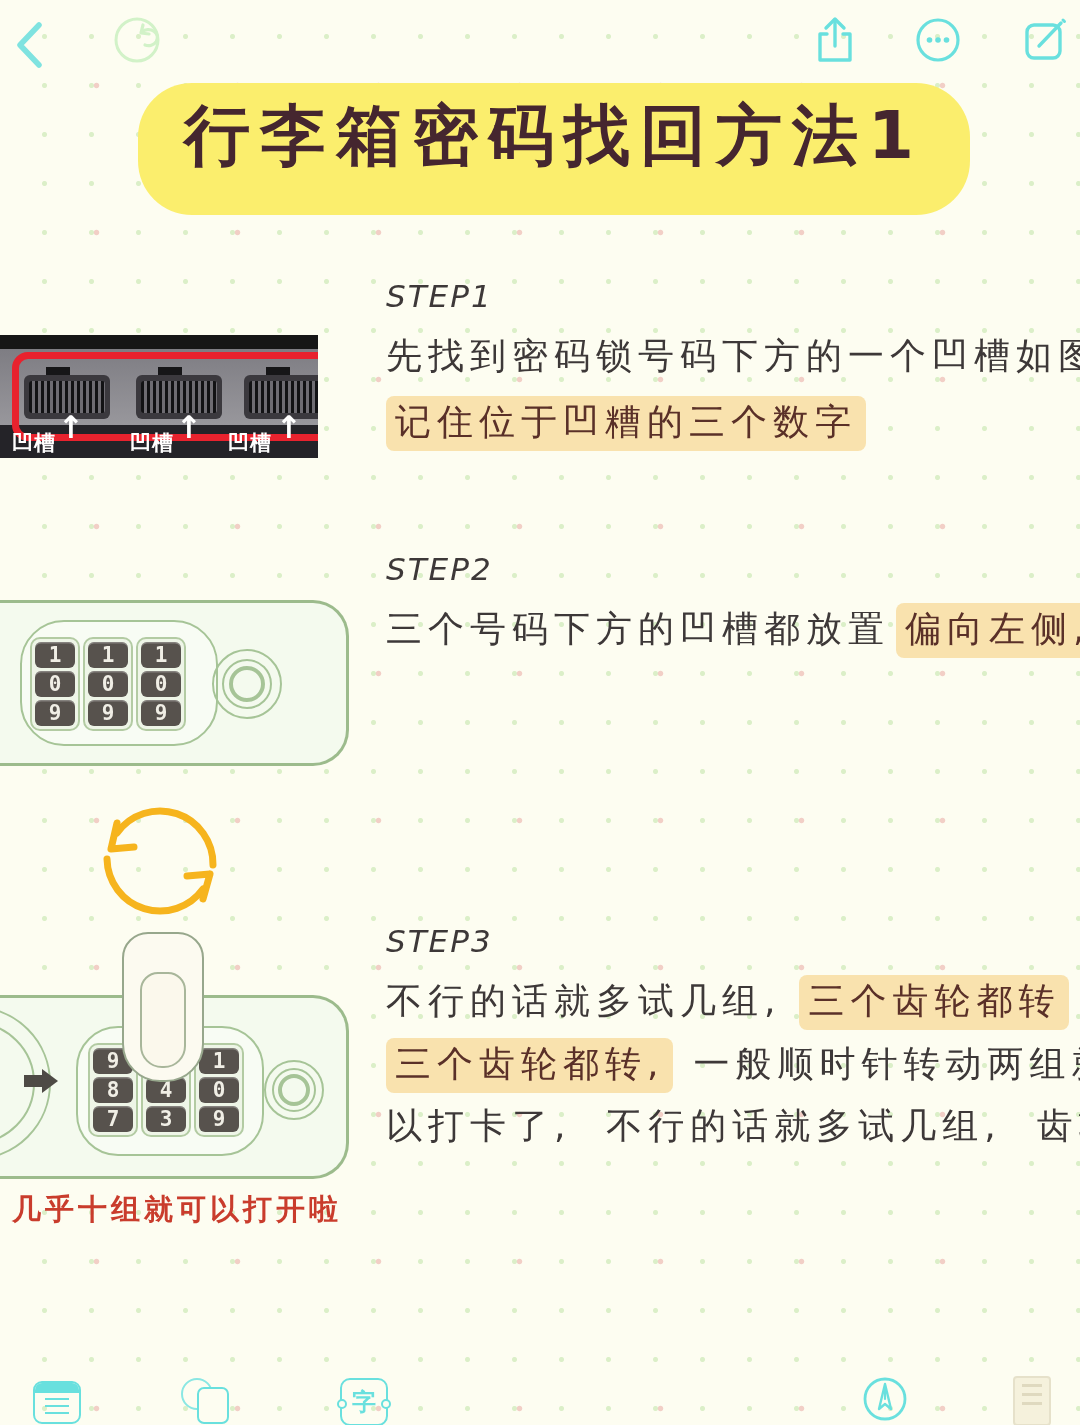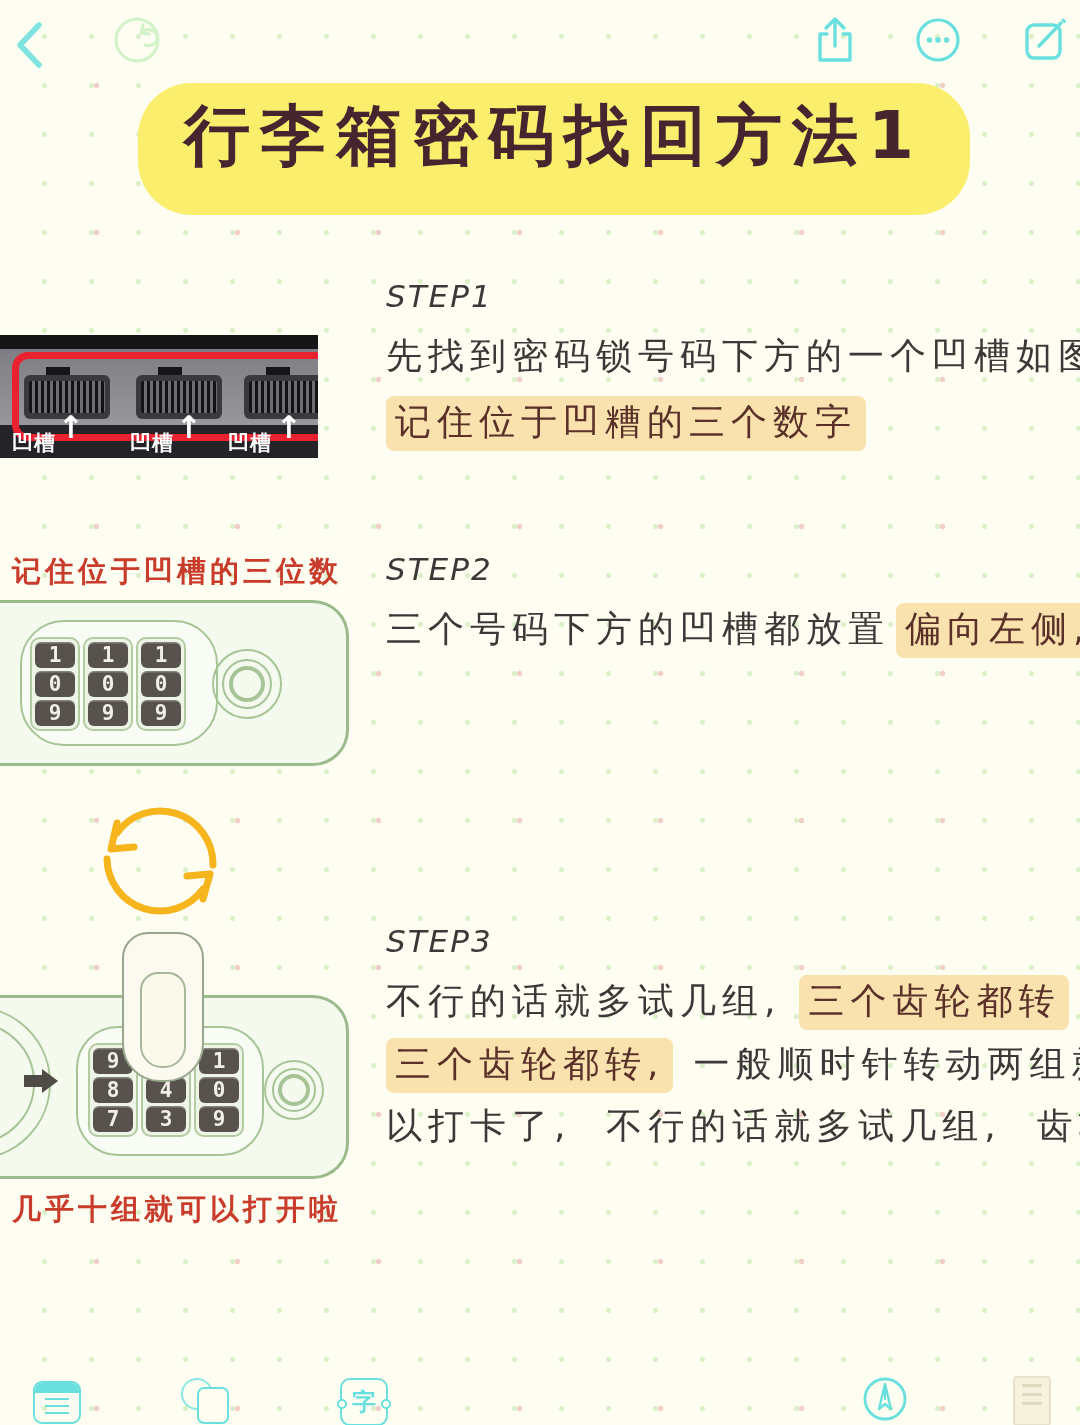--- a/index.html
+++ b/index.html
@@ -172,21 +172,20 @@
       </div>
     <div class="redframe"></div>
     <span class="glabel" style="left:12px;">凹槽</span>
     <span class="glabel" style="left:130px;">凹槽</span>
     <span class="glabel" style="left:228px;">凹槽</span>
     <span class="garrow" style="left:58px;">↑</span>
     <span class="garrow" style="left:176px;">↑</span>
     <span class="garrow" style="left:276px;">↑</span>
   </div>
 
-  <div class="capRed" style="left:12px;top:552px;">记住位于凹槽的三位数</div>
   <div class="stepLabel" style="top:551px;">STEP2</div>
   <div class="line" style="top:605px;"><span>三个号码下方的凹槽都放置</span><span class="hl" style="margin-left:6px;">偏向左侧,</span></div>
 
   <div class="panel" style="top:600px;width:346px;height:160px;">
     <div class="dialArea" style="left:20px;top:17px;width:194px;height:122px;"></div>
     <div class="col" style="left:30px;top:34px;">
       <div class="key">1</div>
       <div class="key">0</div>
       <div class="key">9</div>
     </div>

